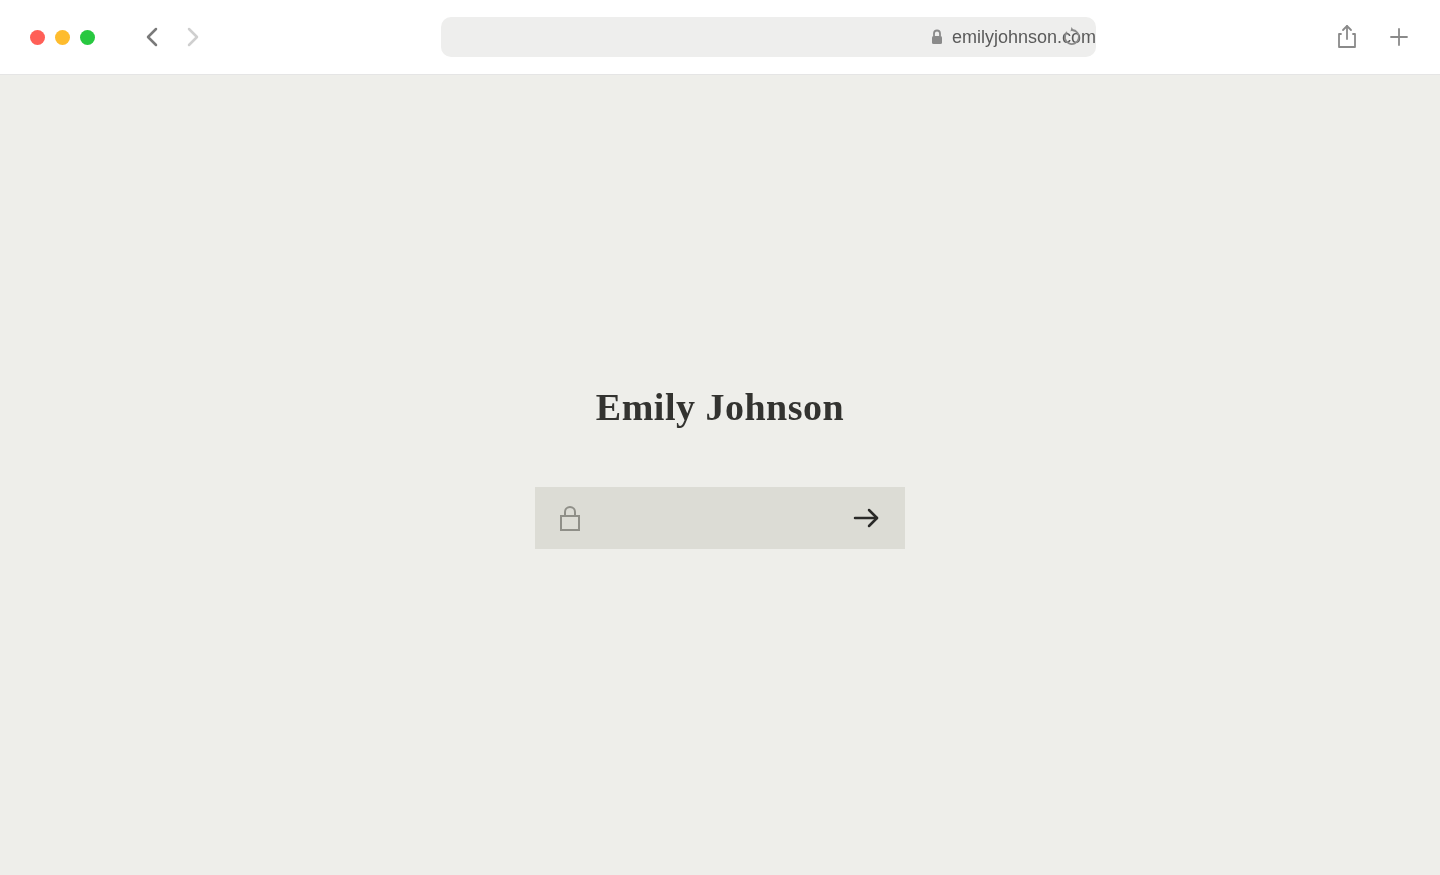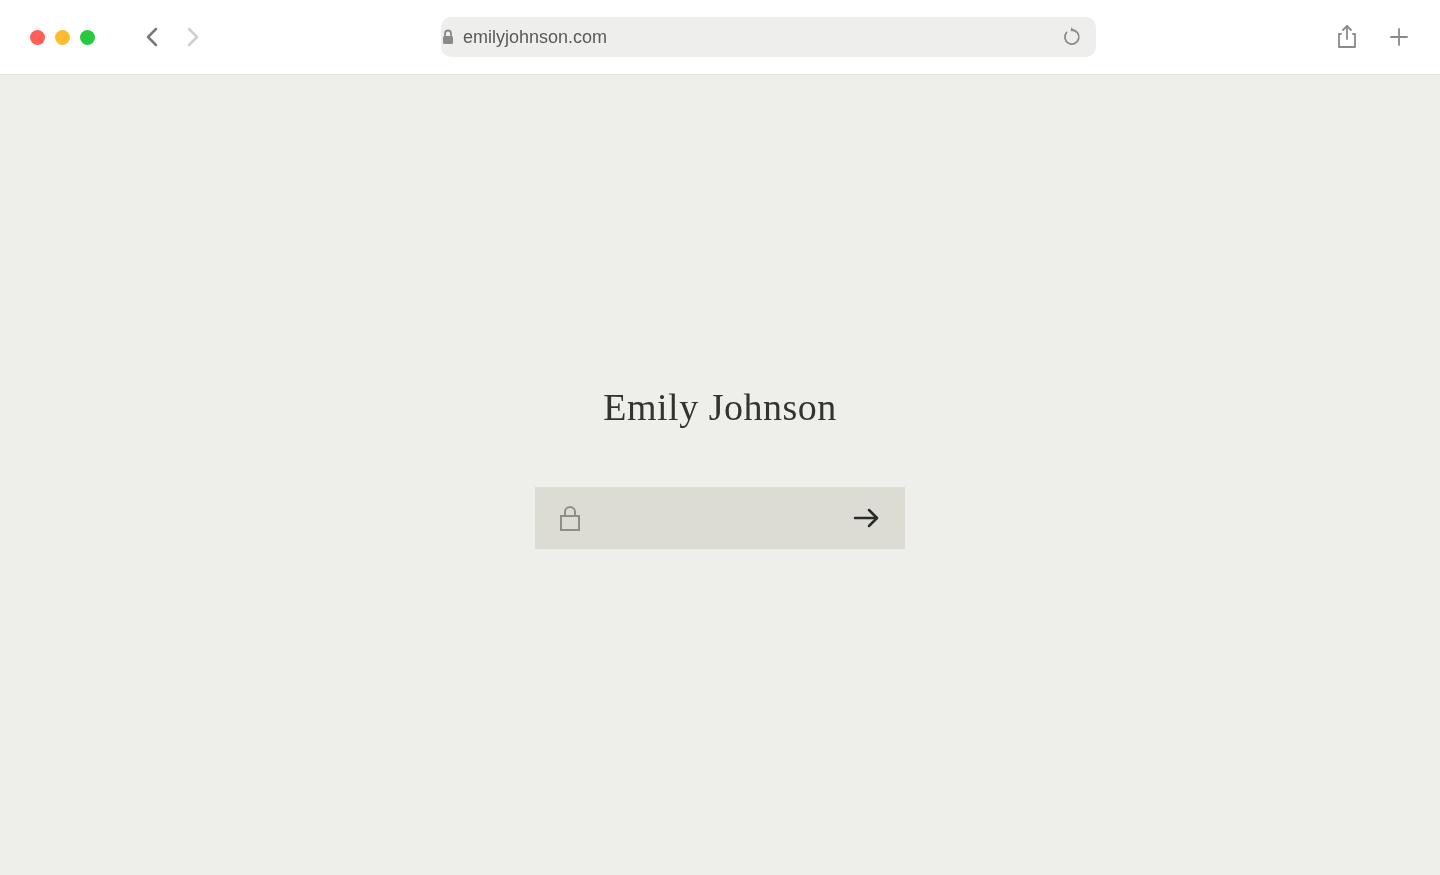--- a/index.html
+++ b/index.html
@@ -63,22 +63,23 @@
       flex: 1;
     }
     
     .address-bar {
       width: 655px;
       height: 40px;
       background: #eeeeed;
       border-radius: 10px;
       display: flex;
       align-items: center;
-      justify-content: flex-start;
+      justify-content: flex-end;
       position: relative;
+      padding-left: 36px;
     }
     
     .address-content {
       display: flex;
       align-items: center;
       gap: 8px;
     }
     
     .address-text {
       font-size: 18px;
@@ -120,21 +121,21 @@
       display: flex;
       flex-direction: column;
       align-items: center;
       padding-top: 310px;
     }
     
     .site-title {
       font-family: Georgia, 'Times New Roman', serif;
       font-size: 38px;
       color: #333330;
-      font-weight: 400;
+      font-weight: 700;
       letter-spacing: 0.5px;
     }
     
     .password-box {
       margin-top: 58px;
       width: 370px;
       height: 62px;
       background: #dcdcd5;
       display: flex;
       align-items: center;

